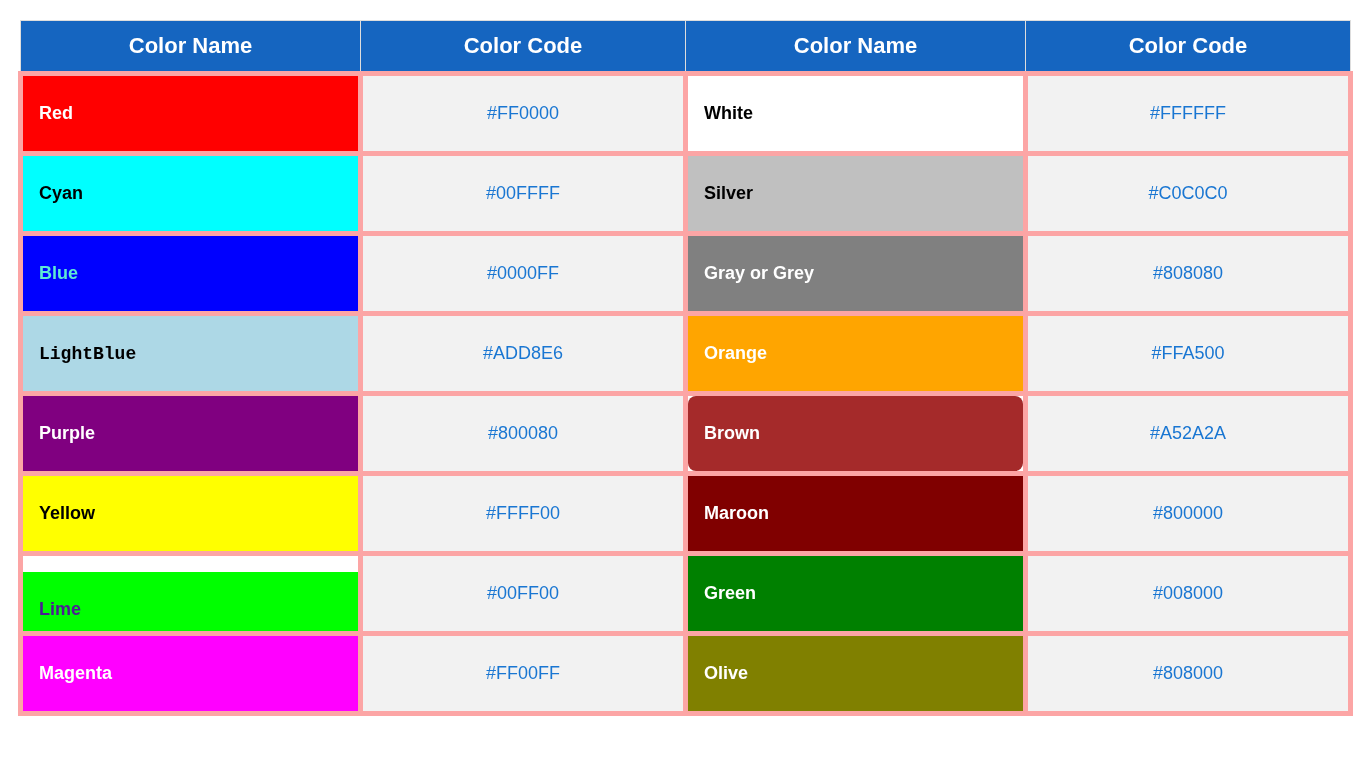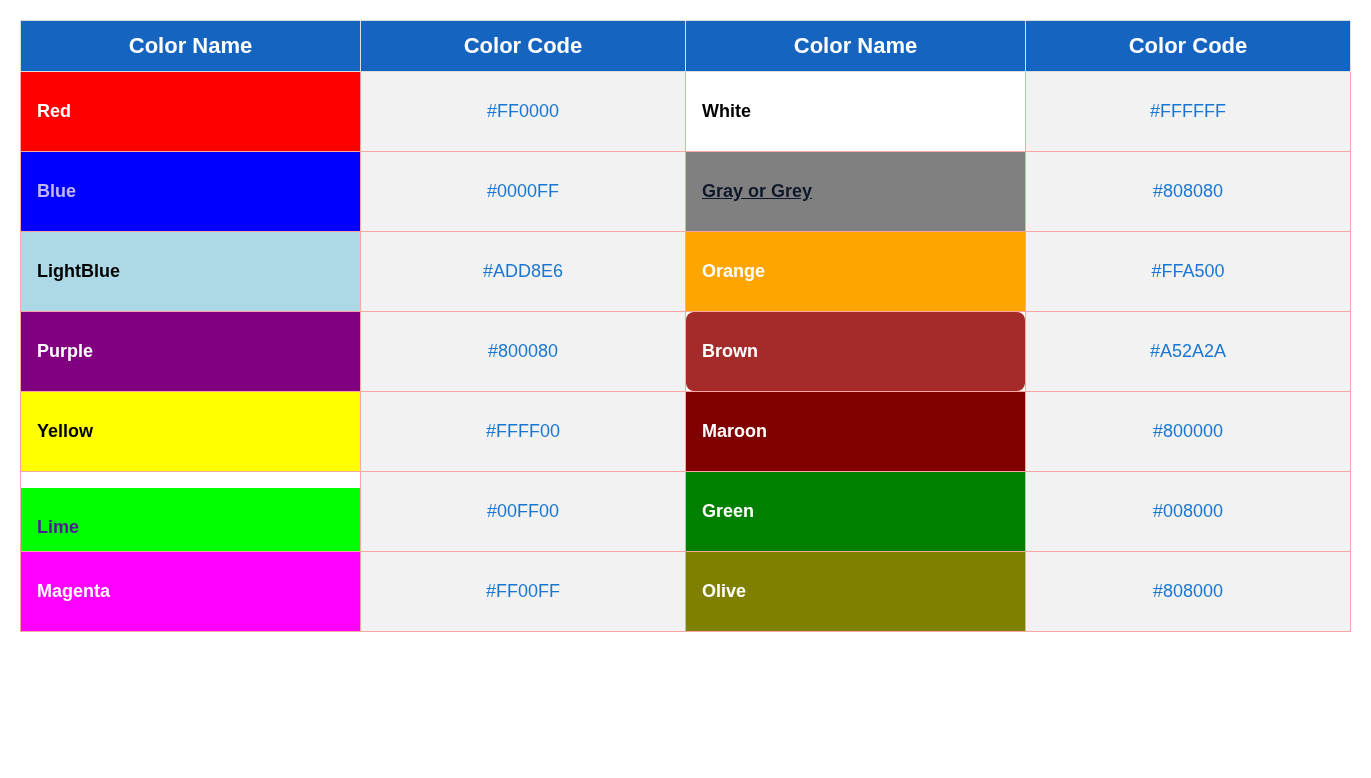--- a/index.html
+++ b/index.html
@@ -27,21 +27,21 @@
       background-color: #1565C0;
       color: #fff;
       font-weight: bold;
       font-size: 22px;
       text-align: center;
       padding: 12px 16px;
       border: 1px solid #ddd;
     }
 
     .color-table td {
-      border: 1px solid #fca5a5;
+      border: 5px solid #fca5a5;
       padding: 0;
       height: 80px;
     }
 
     .color-cell {
       width: 100%;
       height: 100%;
       display: flex;
       align-items: center;
       padding-left: 16px;
@@ -91,30 +91,40 @@
           <div class="color-cell" style="background-color: rgb(255, 0, 0); color: rgb(255, 255, 255);">Red</div>
         </td>
         <td class="code-cell"><span>#FF0000</span></td>
         <td style="padding: 0px;">
           <div class="color-cell" style="background-color: rgb(255, 255, 255); color: rgb(0, 0, 0);">White</div>
         </td>
         <td class="code-cell"><span>#FFFFFF</span></td>
       </tr>
       <tr>
         <td style="padding: 0px;">
-          <div class="color-cell" style="background-color: rgb(0, 0, 255); color: #c4b5fd;">Blue</div>
+          <div class="color-cell" style="background-color: rgb(0, 255, 255); color: rgb(0, 0, 0);">Cyan</div>
+        </td>
+        <td class="code-cell"><span>#00FFFF</span></td>
+        <td style="padding: 0px;">
+          <div class="color-cell" style="background-color: rgb(192, 192, 192); color: rgb(0, 0, 0);">Silver</div>
+        </td>
+        <td class="code-cell"><span>#C0C0C0</span></td>
+      </tr>
+      <tr>
+        <td style="padding: 0px;">
+          <div class="color-cell" style="background-color: rgb(0, 0, 255); color: #5eead4;">Blue</div>
         </td>
         <td class="code-cell"><span>#0000FF</span></td>
         <td style="padding: 0px;">
-          <div class="color-cell" style="background-color: rgb(128, 128, 128); color: #0f172a; text-decoration: underline;">Gray or Grey</div>
+          <div class="color-cell" style="background-color: rgb(128, 128, 128); color: #ffffff;">Gray or Grey</div>
         </td>
         <td class="code-cell"><span>#808080</span></td>
       </tr>
       <tr>
-        <td style="padding: 0px;">
+        <td style="padding: 0px; font-family: Liberation Mono, monospace;">
           <div class="color-cell" style="background-color: rgb(173, 216, 230); color: rgb(0, 0, 0);">LightBlue</div>
         </td>
         <td class="code-cell"><span>#ADD8E6</span></td>
         <td style="padding: 0px;">
           <div class="color-cell" style="background-color: rgb(255, 165, 0); color: rgb(255, 255, 255);">Orange</div>
         </td>
         <td class="code-cell"><span>#FFA500</span></td>
       </tr>
       <tr>
         <td style="padding: 0px;">

